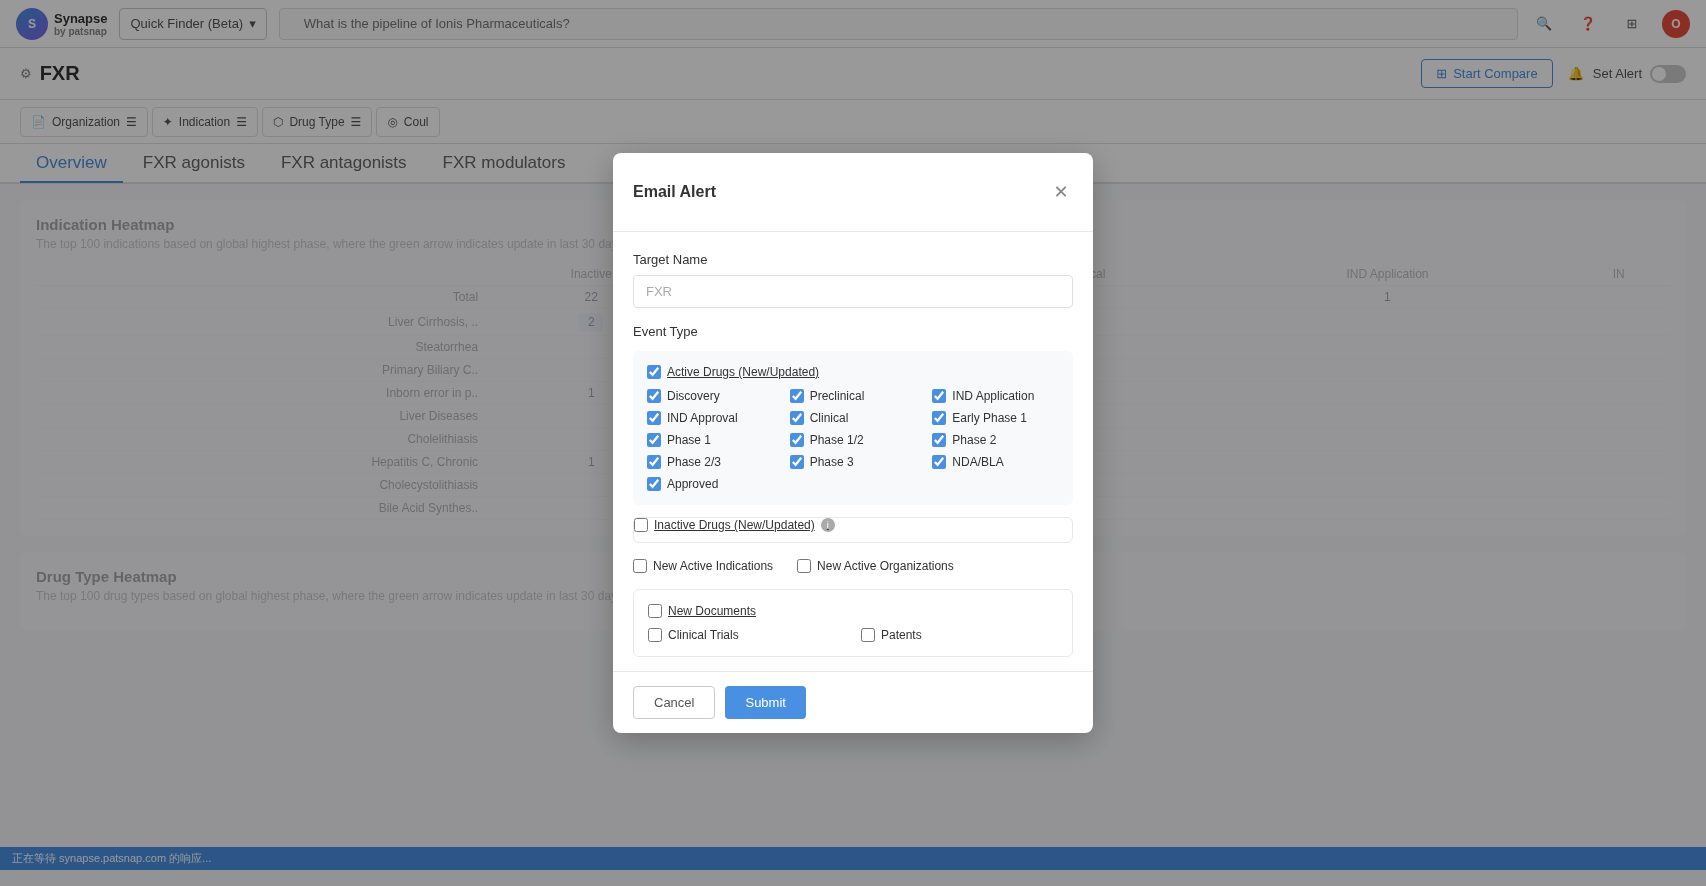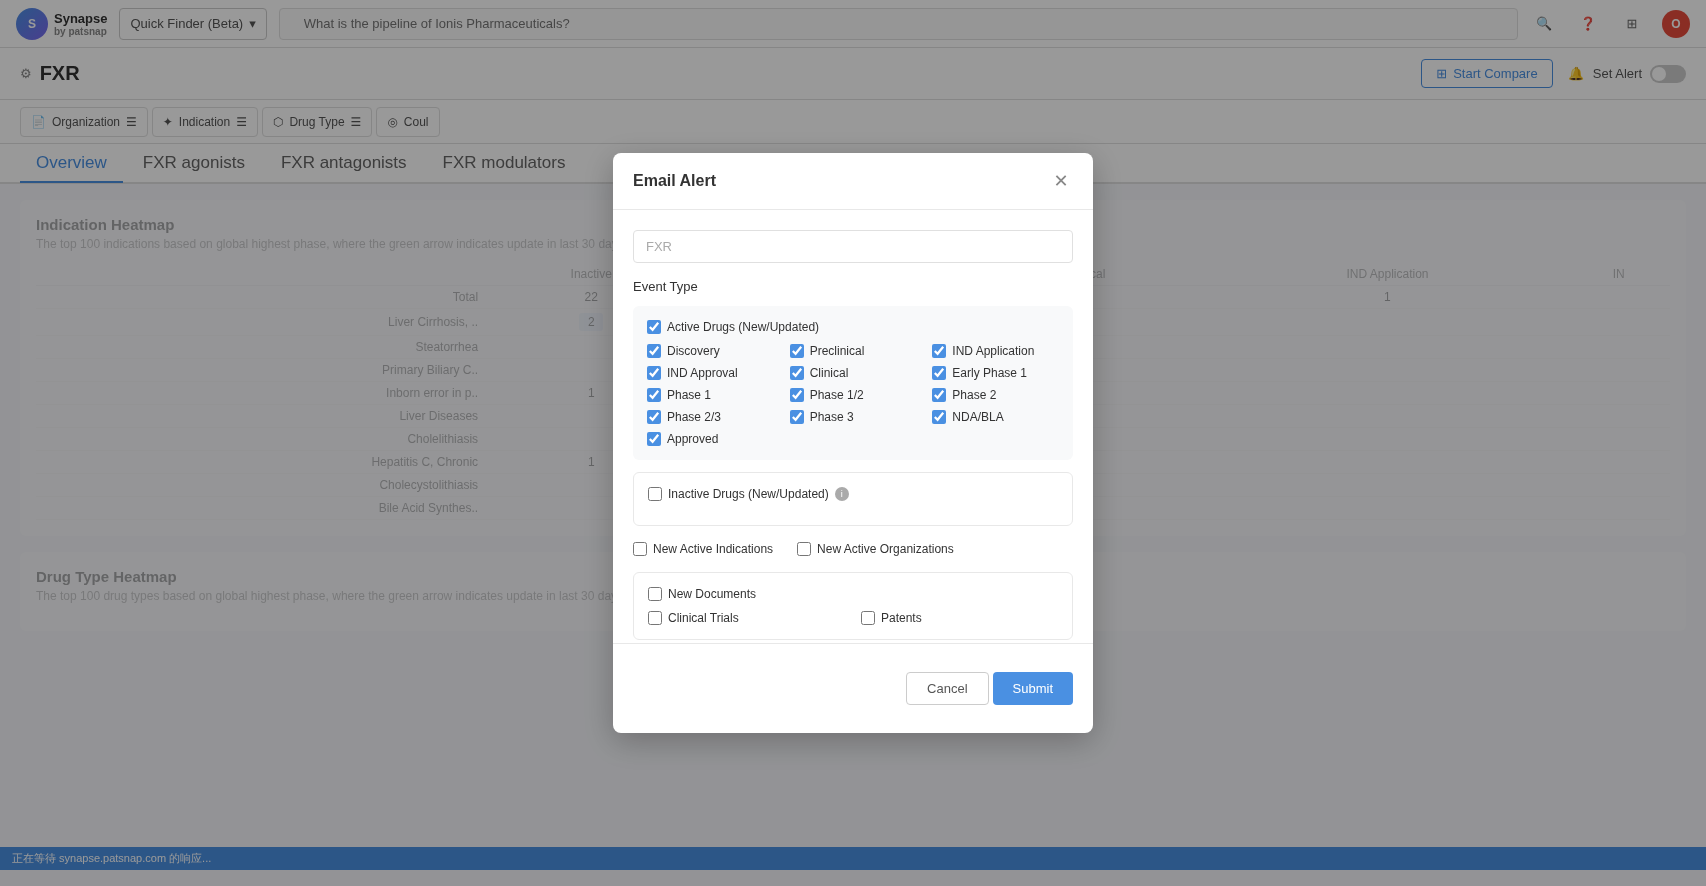--- a/index.html
+++ b/index.html
@@ -39,41 +39,41 @@
     .tab.active { color: #4a90e2; border-bottom-color: #4a90e2; font-weight: 500; }
 
     
     .main-content { padding: 16px 20px; background: #f5f6fa; height: calc(886px - 48px - 52px - 44px - 40px); overflow: hidden; position: relative; }
 
     
     .overlay { position: fixed; top: 0; left: 0; right: 0; bottom: 0; background: rgba(0,0,0,0.4); z-index: 100; display: flex; align-items: center; justify-content: center; }
 
     
     .modal { background: #fff; border-radius: 8px; width: 480px; max-height: 580px; overflow: hidden; display: flex; flex-direction: column; box-shadow: 0 8px 32px rgba(0,0,0,0.25); }
-    .modal-header { display: flex; align-items: center; justify-content: space-between; padding: 16px 20px; border-bottom: 1px solid #e8e8e8; }
+    .modal-header { display: flex; align-items: center; justify-content: space-between; padding: 27px 20px; border-bottom: 1px solid #e8e8e8; }
     .modal-title { font-size: 16px; font-weight: 600; color: #333; }
     .modal-close { width: 24px; height: 24px; display: flex; align-items: center; justify-content: center; cursor: pointer; color: #888; font-size: 18px; }
     .modal-body { flex: 1; overflow-y: auto; padding: 20px; }
     .field-label { font-size: 13px; color: #333; margin-bottom: 8px; font-weight: 500; }
     .field-input { width: 100%; padding: 8px 12px; border: 1px solid #e0e0e0; border-radius: 4px; font-size: 13px; color: #aaa; margin-bottom: 16px; outline: none; background: #fff; }
     .section-label { font-size: 13px; color: #333; font-weight: 500; margin-bottom: 12px; }
 
     .event-section { background: #f8f9fa; border-radius: 6px; padding: 14px; margin-bottom: 12px; }
-    .section-header { display: flex; align-items: center; gap: 8px; margin-bottom: 10px; }
+    .section-header { display: flex; align-items: center; gap: 8px; margin-bottom: 10px; text-decoration: underline; }
     .checkbox-item { display: flex; align-items: center; gap: 6px; font-size: 12px; color: #333; }
     .checkbox-item input[type="checkbox"] { width: 14px; height: 14px; accent-color: #4a90e2; cursor: pointer; }
     .checkbox-grid { display: grid; grid-template-columns: 1fr 1fr 1fr; gap: 8px 16px; margin-top: 8px; }
     .checkbox-grid-2 { display: grid; grid-template-columns: 1fr 1fr; gap: 8px 16px; margin-top: 8px; }
 
-    .inactive-section { background: #fff; border: 1px solid #e8e8e8; border-radius: 6px; padding: 14px; margin-bottom: 12px; }
+    .inactive-section { background: #fff; border: 1px solid #e8e8e8; border-radius: 6px; margin-bottom: 12px; }
     .new-docs-section { background: #fff; border: 1px solid #e8e8e8; border-radius: 6px; padding: 14px; margin-bottom: 12px; }
 
     .info-icon { width: 14px; height: 14px; background: #aaa; border-radius: 50%; color: white; font-size: 9px; display: inline-flex; align-items: center; justify-content: center; cursor: pointer; }
 
-    .modal-footer { padding: 28px 20px; border-top: 1px solid #e8e8e8; display: flex; justify-content: flex-end; gap: 4px; }
+    .modal-footer { padding: 14px 20px; border-top: 1px solid #e8e8e8; display: flex; justify-content: flex-start; gap: 10px; }
     .btn-cancel { padding: 8px 20px; border: 1px solid #ccc; border-radius: 4px; background: #fff; color: #555; cursor: pointer; font-size: 13px; }
     .btn-submit { padding: 8px 20px; border: none; border-radius: 4px; background: #4a90e2; color: white; cursor: pointer; font-size: 13px; font-weight: 500; }
 
     
     .bg-section { background: #fff; border-radius: 6px; padding: 16px; margin-bottom: 16px; }
     .section-title { font-size: 15px; font-weight: 600; color: #333; margin-bottom: 4px; }
     .section-subtitle { font-size: 12px; color: #888; margin-bottom: 12px; }
     .heatmap-table { width: 100%; border-collapse: collapse; font-size: 12px; }
     .heatmap-table th { text-align: center; padding: 4px 8px; color: #666; font-weight: 500; border-bottom: 1px solid #eee; }
     .heatmap-table td { text-align: center; padding: 4px 8px; border-bottom: 1px solid #f5f5f5; }
@@ -263,20 +263,21 @@
 <div class="overlay">
   <div class="modal">
 
     <div class="modal-header">
       <span class="modal-title">Email Alert</span>
       <span class="modal-close">✕</span>
     </div>
 
     <div class="modal-body">
       
+      <div class="field-label">Target Name</div>
       <input class="field-input" type="text" placeholder="FXR" value="FXR" style="">
 
       
       <div class="section-label">Event Type</div>
 
       
       <div class="event-section">
         <div class="section-header">
           <label class="checkbox-item">
             <input type="checkbox" checked="" style="">

